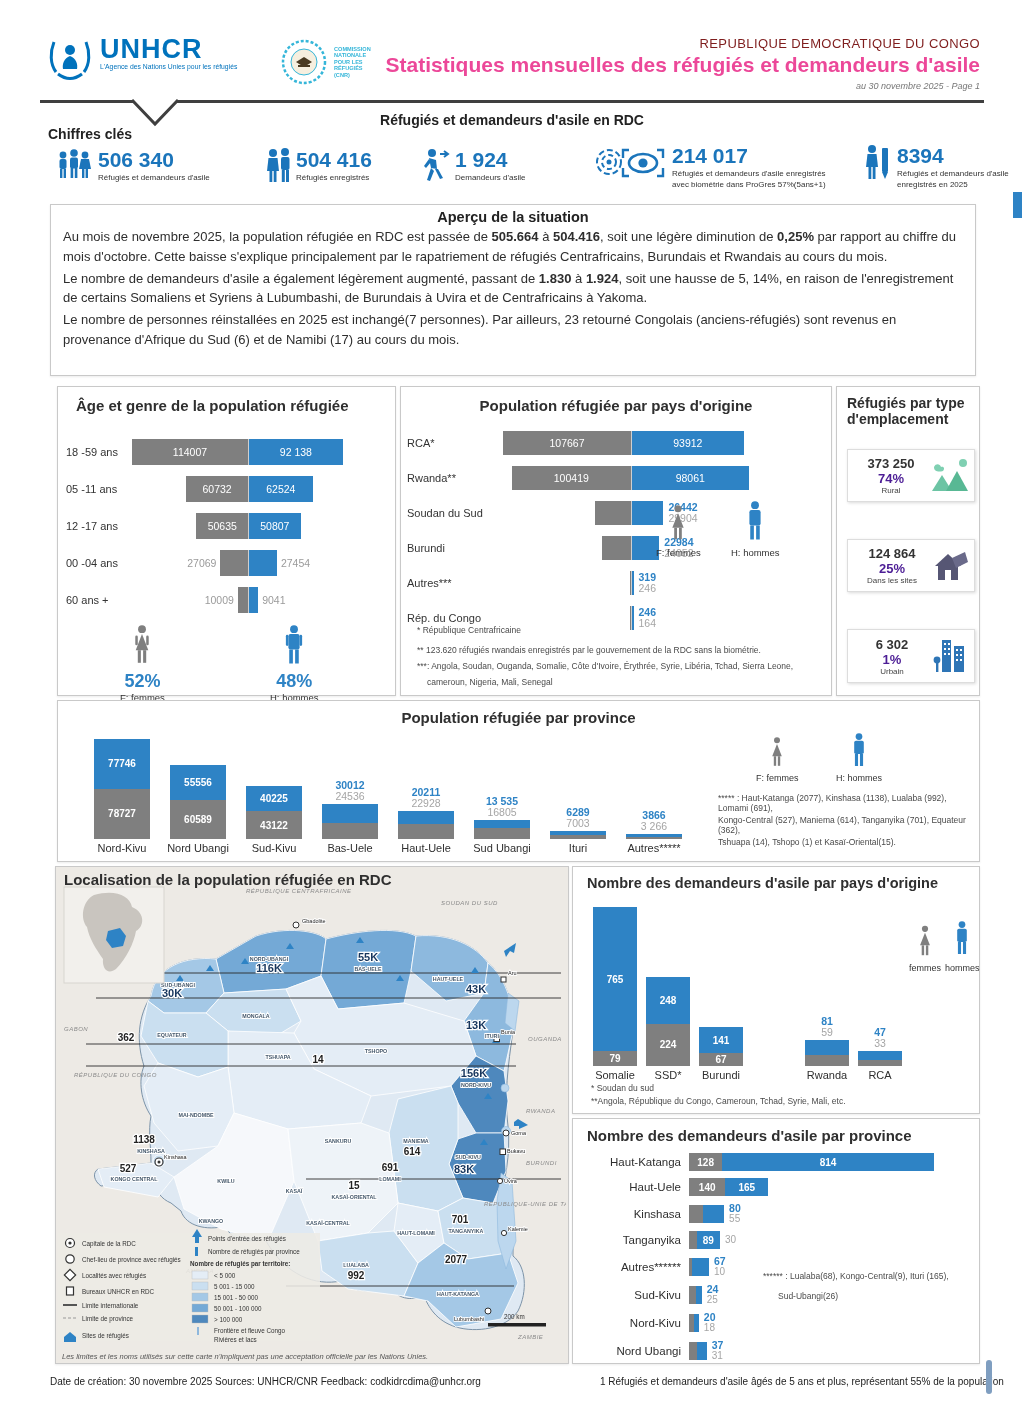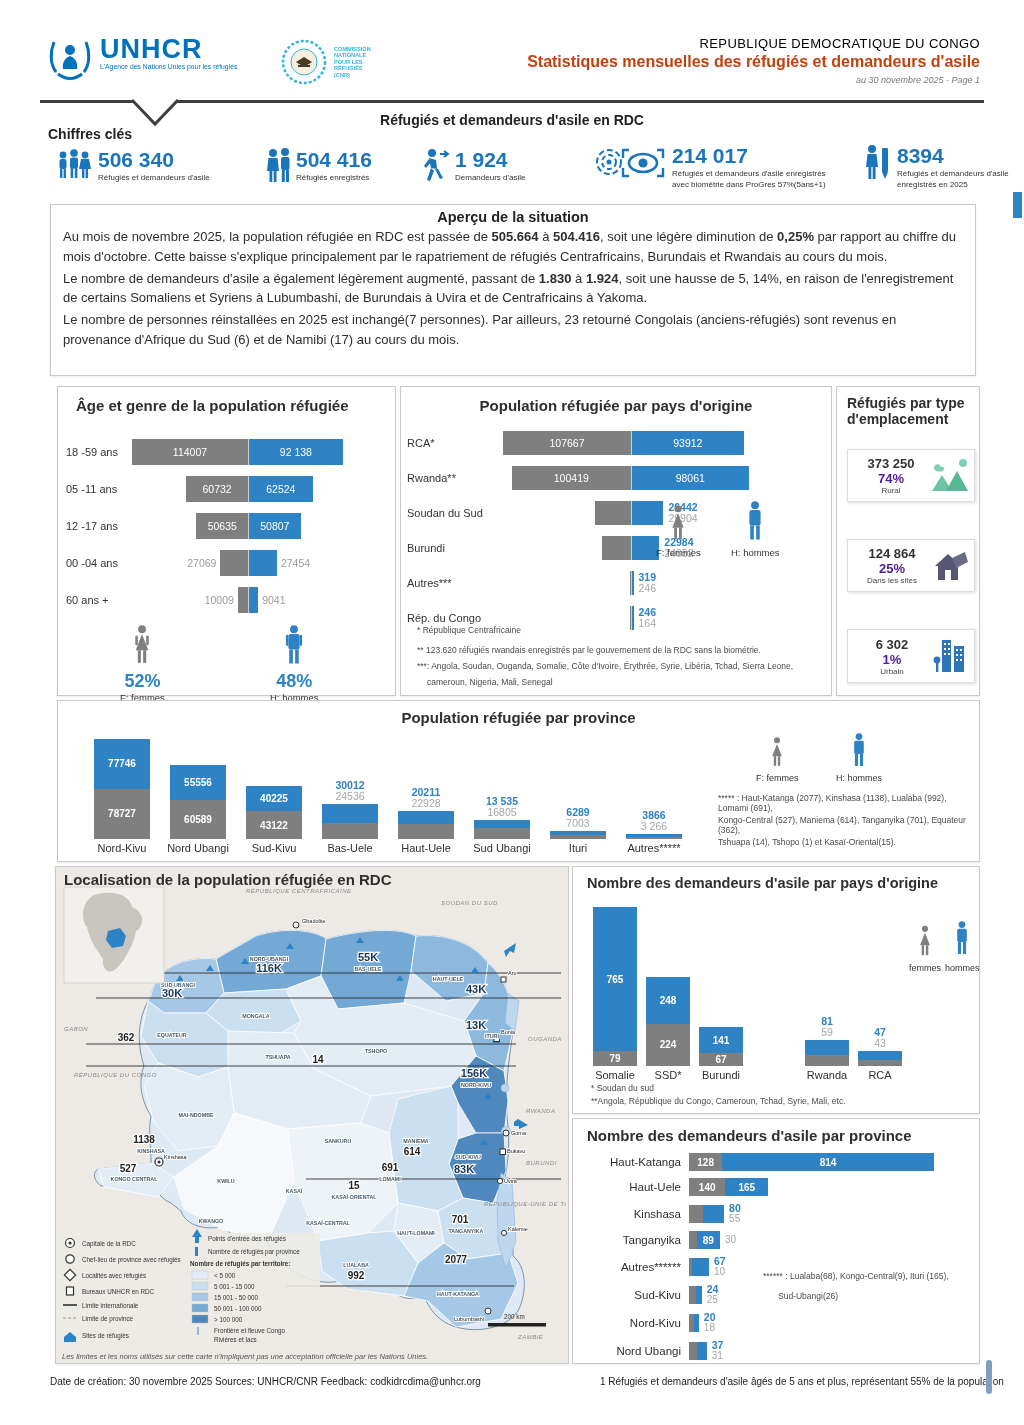--- a/index.html
+++ b/index.html
@@ -1,21 +1,21 @@
 <!DOCTYPE html>
 <html><head>
 <meta charset="utf-8">
 <style>
   html,body{margin:0;padding:0;background:#fff;}
   .page{position:relative;width:1024px;height:1425px;background:#fff;overflow:hidden;
         font-family:"Liberation Sans","DejaVu Sans",sans-serif;color:#3a3a3a;}
   .abs{position:absolute;}
   
-  .hdr-country{font-size:13px;color:#000000;letter-spacing:.4px;}
-  .hdr-title{font-size:16px;font-weight:bold;color:#c2410c;margin-top:2px;}
+  .hdr-country{font-size:13px;color:#7f1d1d;letter-spacing:.4px;}
+  .hdr-title{font-size:21px;font-weight:bold;color:#ec4899;margin-top:2px;}
   .hdr-date{font-size:9px;font-style:italic;color:#777;margin-top:4px;}
   .unhcr-word{font-size:27px;font-weight:bold;color:#0072bc;letter-spacing:1px;line-height:26px;}
   .unhcr-tag{font-size:6.8px;color:#0072bc;margin-top:1px;}
   .cnr-text{font-size:5.6px;color:#35b6d9;line-height:6.5px;font-weight:bold;}
   .hdr-rule{position:absolute;left:40px;right:40px;top:100px;border-top:3px solid #3f3f3f;}
   
   .kf-sect-title{font-size:14px;font-weight:bold;color:#222;text-align:center;}
   .kf-label{font-size:14px;font-weight:bold;color:#222;}
   .stat-num{font-size:21px;font-weight:bold;color:#1b75bb;white-space:nowrap;}
   .stat-cap{font-size:8px;color:#333;margin-top:1px;line-height:10px;}
@@ -872,21 +872,21 @@
           </div>
           <div class="colwrap">
             <div class="cseg hseg" style="height: 15.228px;"></div>
             <div class="cseg fseg" style="height: 11.092px;"></div>
           </div>
           <div class="claxis">Rwanda</div>
         </div>
         <div class="colgroup" style="left: 273px; width: 44px; height: 180px;">
           <div class="cabove">
             <div class="sv-h">47</div>
-            <div class="sv-f">43</div>
+            <div class="sv-f">33</div>
           </div>
           <div class="colwrap">
             <div class="cseg hseg" style="height: 8.836px;"></div>
             <div class="cseg fseg" style="height: 6.204px;"></div>
           </div>
           <div class="claxis">RCA</div>
         </div>
       </div>
     <div class="abs" style="left:336px;top:58px;text-align:center;">
       <svg width="22" height="34" viewBox="0 0 20 30">

